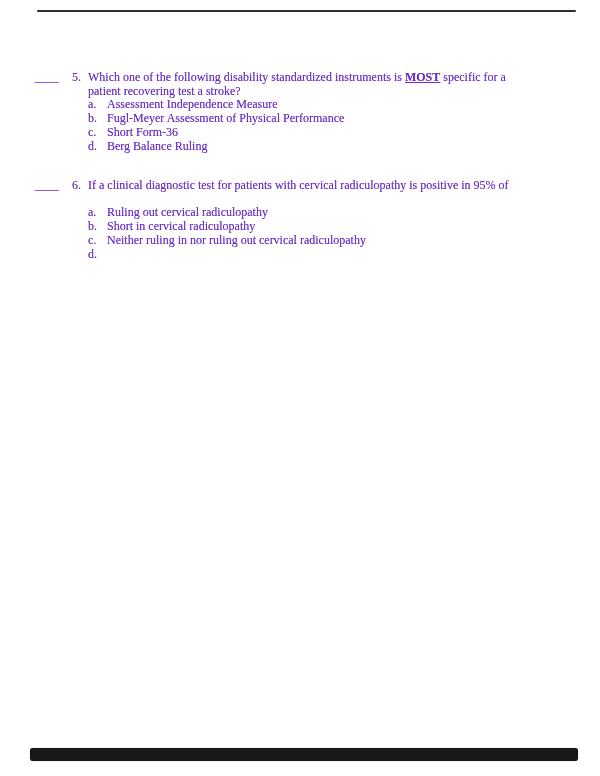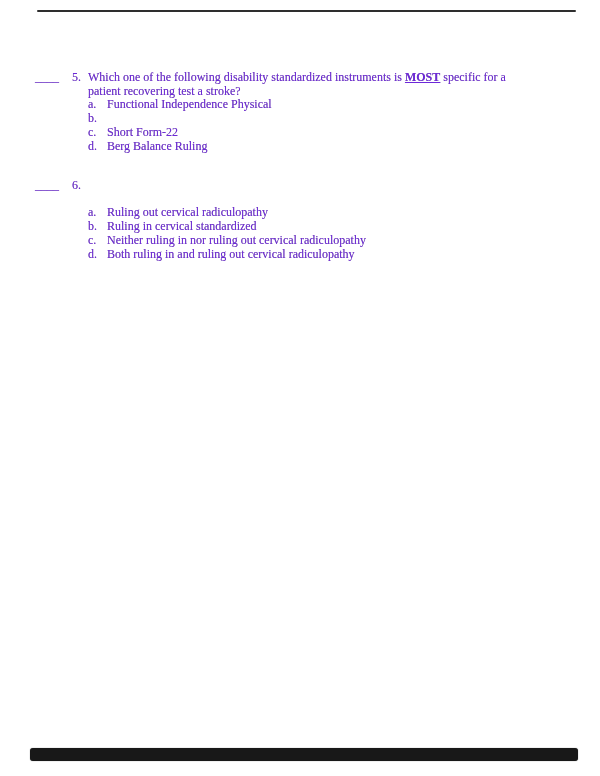--- a/index.html
+++ b/index.html
@@ -52,61 +52,61 @@
     <span class="blank">____</span>
     <span class="qnum">5.</span>
     <div class="qbody">
       <div class="stem">
         <span>Which one of the following disability standardized instruments is </span><b>MOST</b><span> specific for a</span><br>
         <span>patient recovering test a stroke?</span>
       </div>
       <div class="options">
         <div class="option">
           <span class="letter">a.</span>
-          <span class="otext">Functional Independence Physical</span>
+          <span class="otext">Assessment Independence Measure</span>
         </div>
         <div class="option">
           <span class="letter">b.</span>
+          <span class="otext">Fugl-Meyer Assessment of Physical Performance</span>
         </div>
         <div class="option">
           <span class="letter">c.</span>
-          <span class="otext">Short Form-22</span>
+          <span class="otext">Short Form-36</span>
         </div>
         <div class="option">
           <span class="letter">d.</span>
           <span class="otext">Berg Balance Ruling</span>
         </div>
       </div>
     </div>
   </div>
 
   <div class="question q6">
     <span class="blank">____</span>
     <span class="qnum">6.</span>
     <div class="qbody">
       <div class="stem">
-        <br>
+        <span>If a clinical diagnostic test for patients with cervical radiculopathy is positive in 95% of</span><br>
         <br>
       </div>
       <div class="options">
         <div class="option">
           <span class="letter">a.</span>
           <span class="otext">Ruling out cervical radiculopathy</span>
         </div>
         <div class="option">
           <span class="letter">b.</span>
-          <span class="otext">Ruling in cervical standardized</span>
+          <span class="otext">Short in cervical radiculopathy</span>
         </div>
         <div class="option">
           <span class="letter">c.</span>
           <span class="otext">Neither ruling in nor ruling out cervical radiculopathy</span>
         </div>
         <div class="option">
           <span class="letter">d.</span>
-          <span class="otext">Both ruling in and ruling out cervical radiculopathy</span>
         </div>
       </div>
     </div>
   </div>
 
   <div class="artifact bottom-bar" style="background: rgb(24, 24, 24);"></div>
 
 </div>
 
 </body></html>

